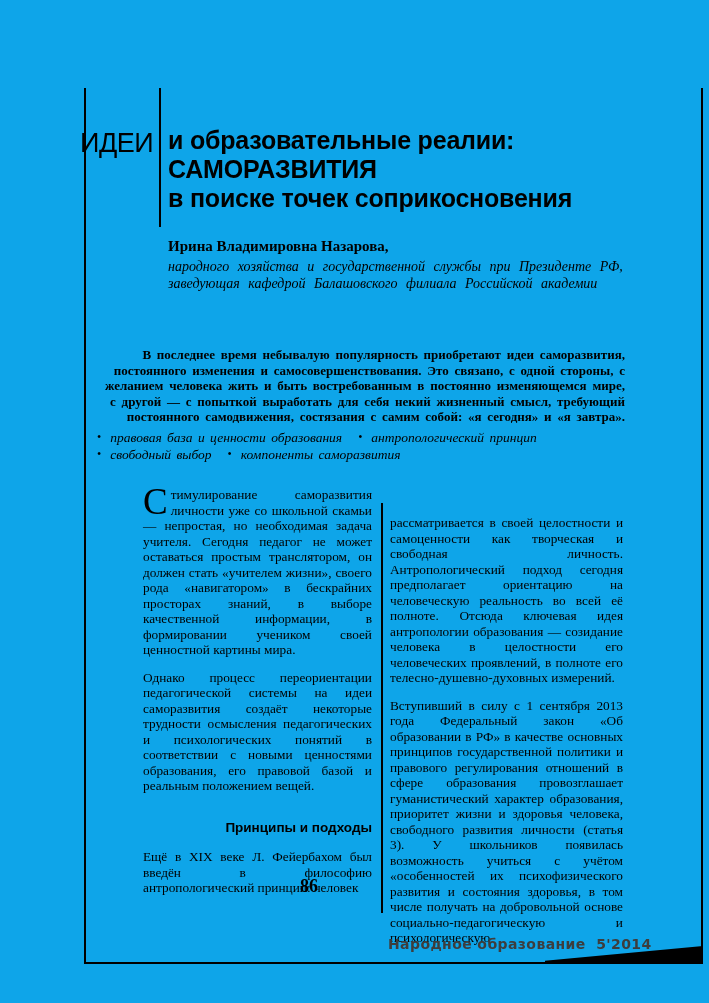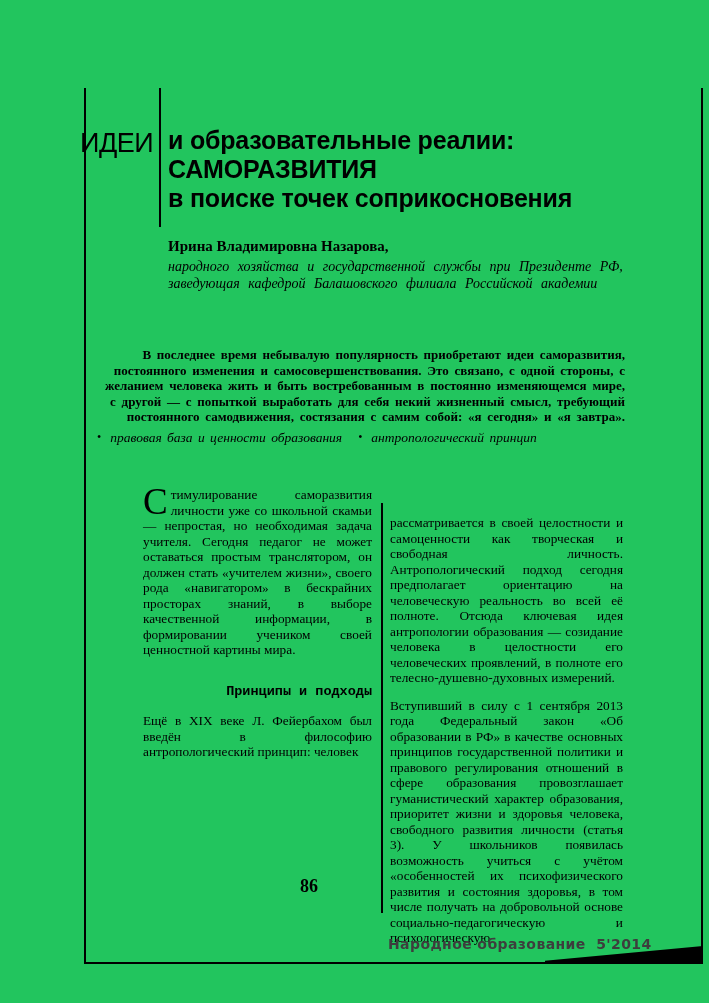--- a/index.html
+++ b/index.html
@@ -1,19 +1,19 @@
 <!DOCTYPE html>
 <html lang="ru"><head>
 <meta charset="utf-8">
 <style>
   * { margin:0; padding:0; box-sizing:border-box; }
   html,body { background:#fff; }
   body { width:709px; height:1003px; position:relative; font-family:"Liberation Serif", serif; color:#000; }
 
-  .page { position:absolute; inset:0; background:#22c55e; overflow:hidden; }
+  .page { position:absolute; inset:0; background:#0ea5e9; overflow:hidden; }
 
   
   .frame-left   { position:absolute; left:84px;  top:88px;  width:2px;  height:876px; background:#000; }
   .frame-right  { position:absolute; left:701px; top:88px;  width:2px;  height:876px; background:#000; }
   .frame-bottom { position:absolute; left:84px;  top:962px; width:619px; height:2px;  background:#000; }
   .frame-corner { position:absolute; left:545px; top:946px; width:158px; height:18px; background:#000;
                   clip-path: polygon(100% 0, 100% 100%, 0 100%, 0 82%); }
   .title-divider { position:absolute; left:159px; top:88px; width:2px; height:139px; background:#000; }
   .col-divider   { position:absolute; left:381px; top:503px; width:1.5px; height:410px; background:#000; }
 
@@ -38,21 +38,21 @@
   .bullet { display:inline-block; font-style:normal; margin-right:9px; font-size:12px; vertical-align:1px; }
   .kw { margin-right:16px; }
 
   
   .col { position:absolute; font-size:13.3px; line-height:15.5px; }
   .col p { text-align:justify; hyphens:auto; }
   .col p + p { margin-top:12px; }
   .col-left  { left:143px; top:487px; width:229px; }
   .col-right { left:390px; top:515px; width:233px; }
   .dropcap { float:left; font-size:37px; line-height:29px; padding-right:3px; }
-  .subhead { font-family:Liberation Mono, monospace; font-size:13.5px; font-weight:700;
+  .subhead { font-family:Liberation Sans, sans-serif; font-size:13.5px; font-weight:700;
              text-align:right; margin:26px 0 14px; }
 
   
   .page-number  { position:absolute; left:300px; top:876px; width:76px; text-align:left;
                   font-size:18px; font-weight:700; }
   .journal-line { position:absolute; left:388px; top:936px;
                   font-family:"DejaVu Sans", sans-serif; font-size:14px; color:#3d3d3d;
                   letter-spacing:0.4px; white-space:pre;font-weight:bold; }
 </style>
 </head>
@@ -81,26 +81,30 @@
       <div>заведующая кафедрой Балашовского филиала Российской академии</div>
     </div>
   </div>
 
   <div class="lede">В последнее время небывалую популярность приобретают идеи саморазвития, постоянного изменения и самосовершенствования. Это связано, с одной стороны, с желанием человека жить и быть востребованным в постоянно изменяющемся мире, с другой — с попыткой выработать для себя некий жизненный смысл, требующий постоянного самодвижения, состязания с самим собой: «я сегодня» и «я завтра».</div>
 
   <div class="keywords">
     <div class="kw-row">
       <span class="bullet">•</span><span class="kw">правовая база и ценности образования</span><span class="bullet">•</span><span class="kw">антропологический принцип</span>
     </div>
+    <div class="kw-row">
+      <span class="bullet">•</span><span class="kw">свободный выбор</span><span class="bullet">•</span><span class="kw">компоненты саморазвития</span>
+    </div>
   </div>
 
   <div class="col-divider"></div>
 
   <div class="col col-left">
     <p><span class="dropcap">С</span><span>тимулирование саморазвития личности уже со школьной скамьи — непростая, но необходимая задача учителя. Сегодня педагог не может оставаться простым транслятором, он должен стать «учителем жизни», своего рода «навигатором» в бескрайних просторах знаний, в выборе качественной информации, в формировании учеником своей ценностной картины мира.</span></p>
+    <p>Однако процесс переориентации педагогической системы на идеи саморазвития создаёт некоторые трудности осмысления педагогических и психологических понятий в соответствии с новыми ценностями образования, его правовой базой и реальным положением вещей.</p>
     <h3 class="subhead">Принципы и подходы</h3>
     <p>Ещё в XIX веке Л. Фейербахом был введён в философию антропологический принцип: человек</p>
   </div>
 
   <div class="col col-right">
     <p>рассматривается в своей целостности и самоценности как творческая и свободная личность. Антропологический подход сегодня предполагает ориентацию на человеческую реальность во всей её полноте. Отсюда ключевая идея антропологии образования — созидание человека в целостности его человеческих проявлений, в полноте его телесно-душевно-духовных измерений.</p>
     <p>Вступивший в силу с 1 сентября 2013 года Федеральный закон «Об образовании в РФ» в качестве основных принципов государственной политики и правового регулирования отношений в сфере образования провозглашает гуманистический характер образования, приоритет жизни и здоровья человека, свободного развития личности (статья 3). У школьников появилась возможность учиться с учётом «особенностей их психофизического развития и состояния здоровья, в том числе получать на добровольной основе социально-педагогическую и психологическую</p>
   </div>
 
   <div class="page-number">86</div>

